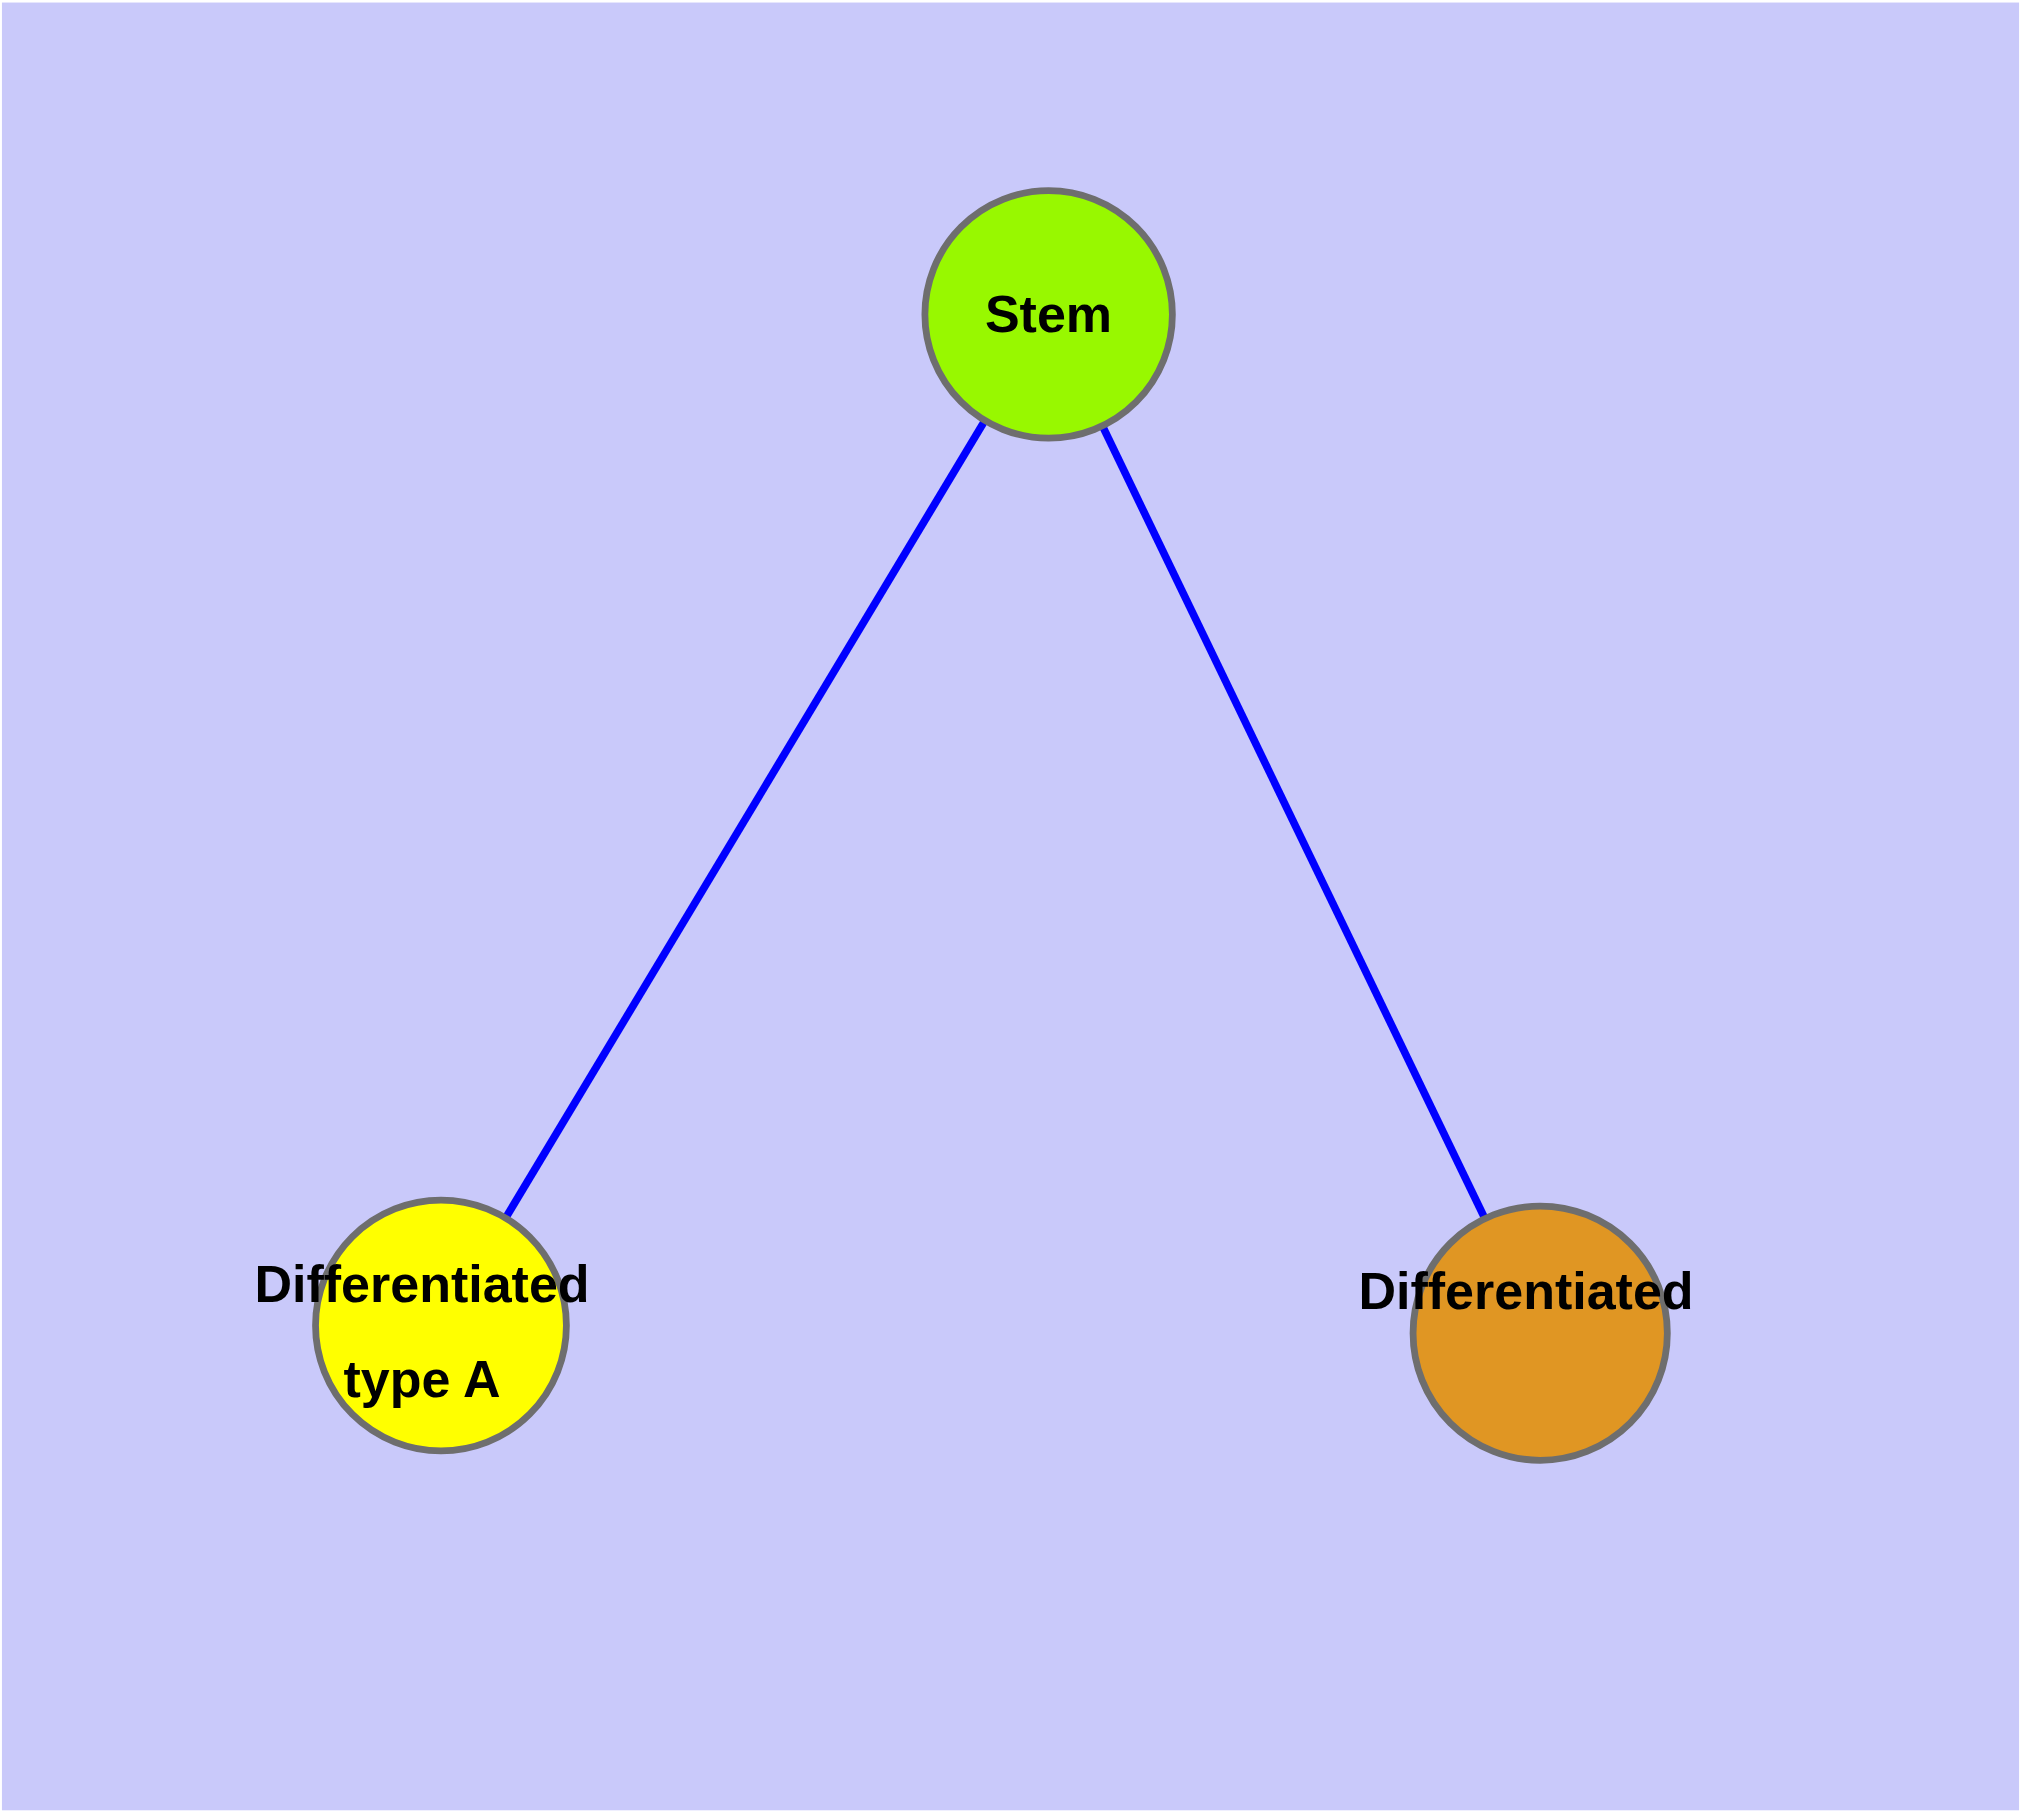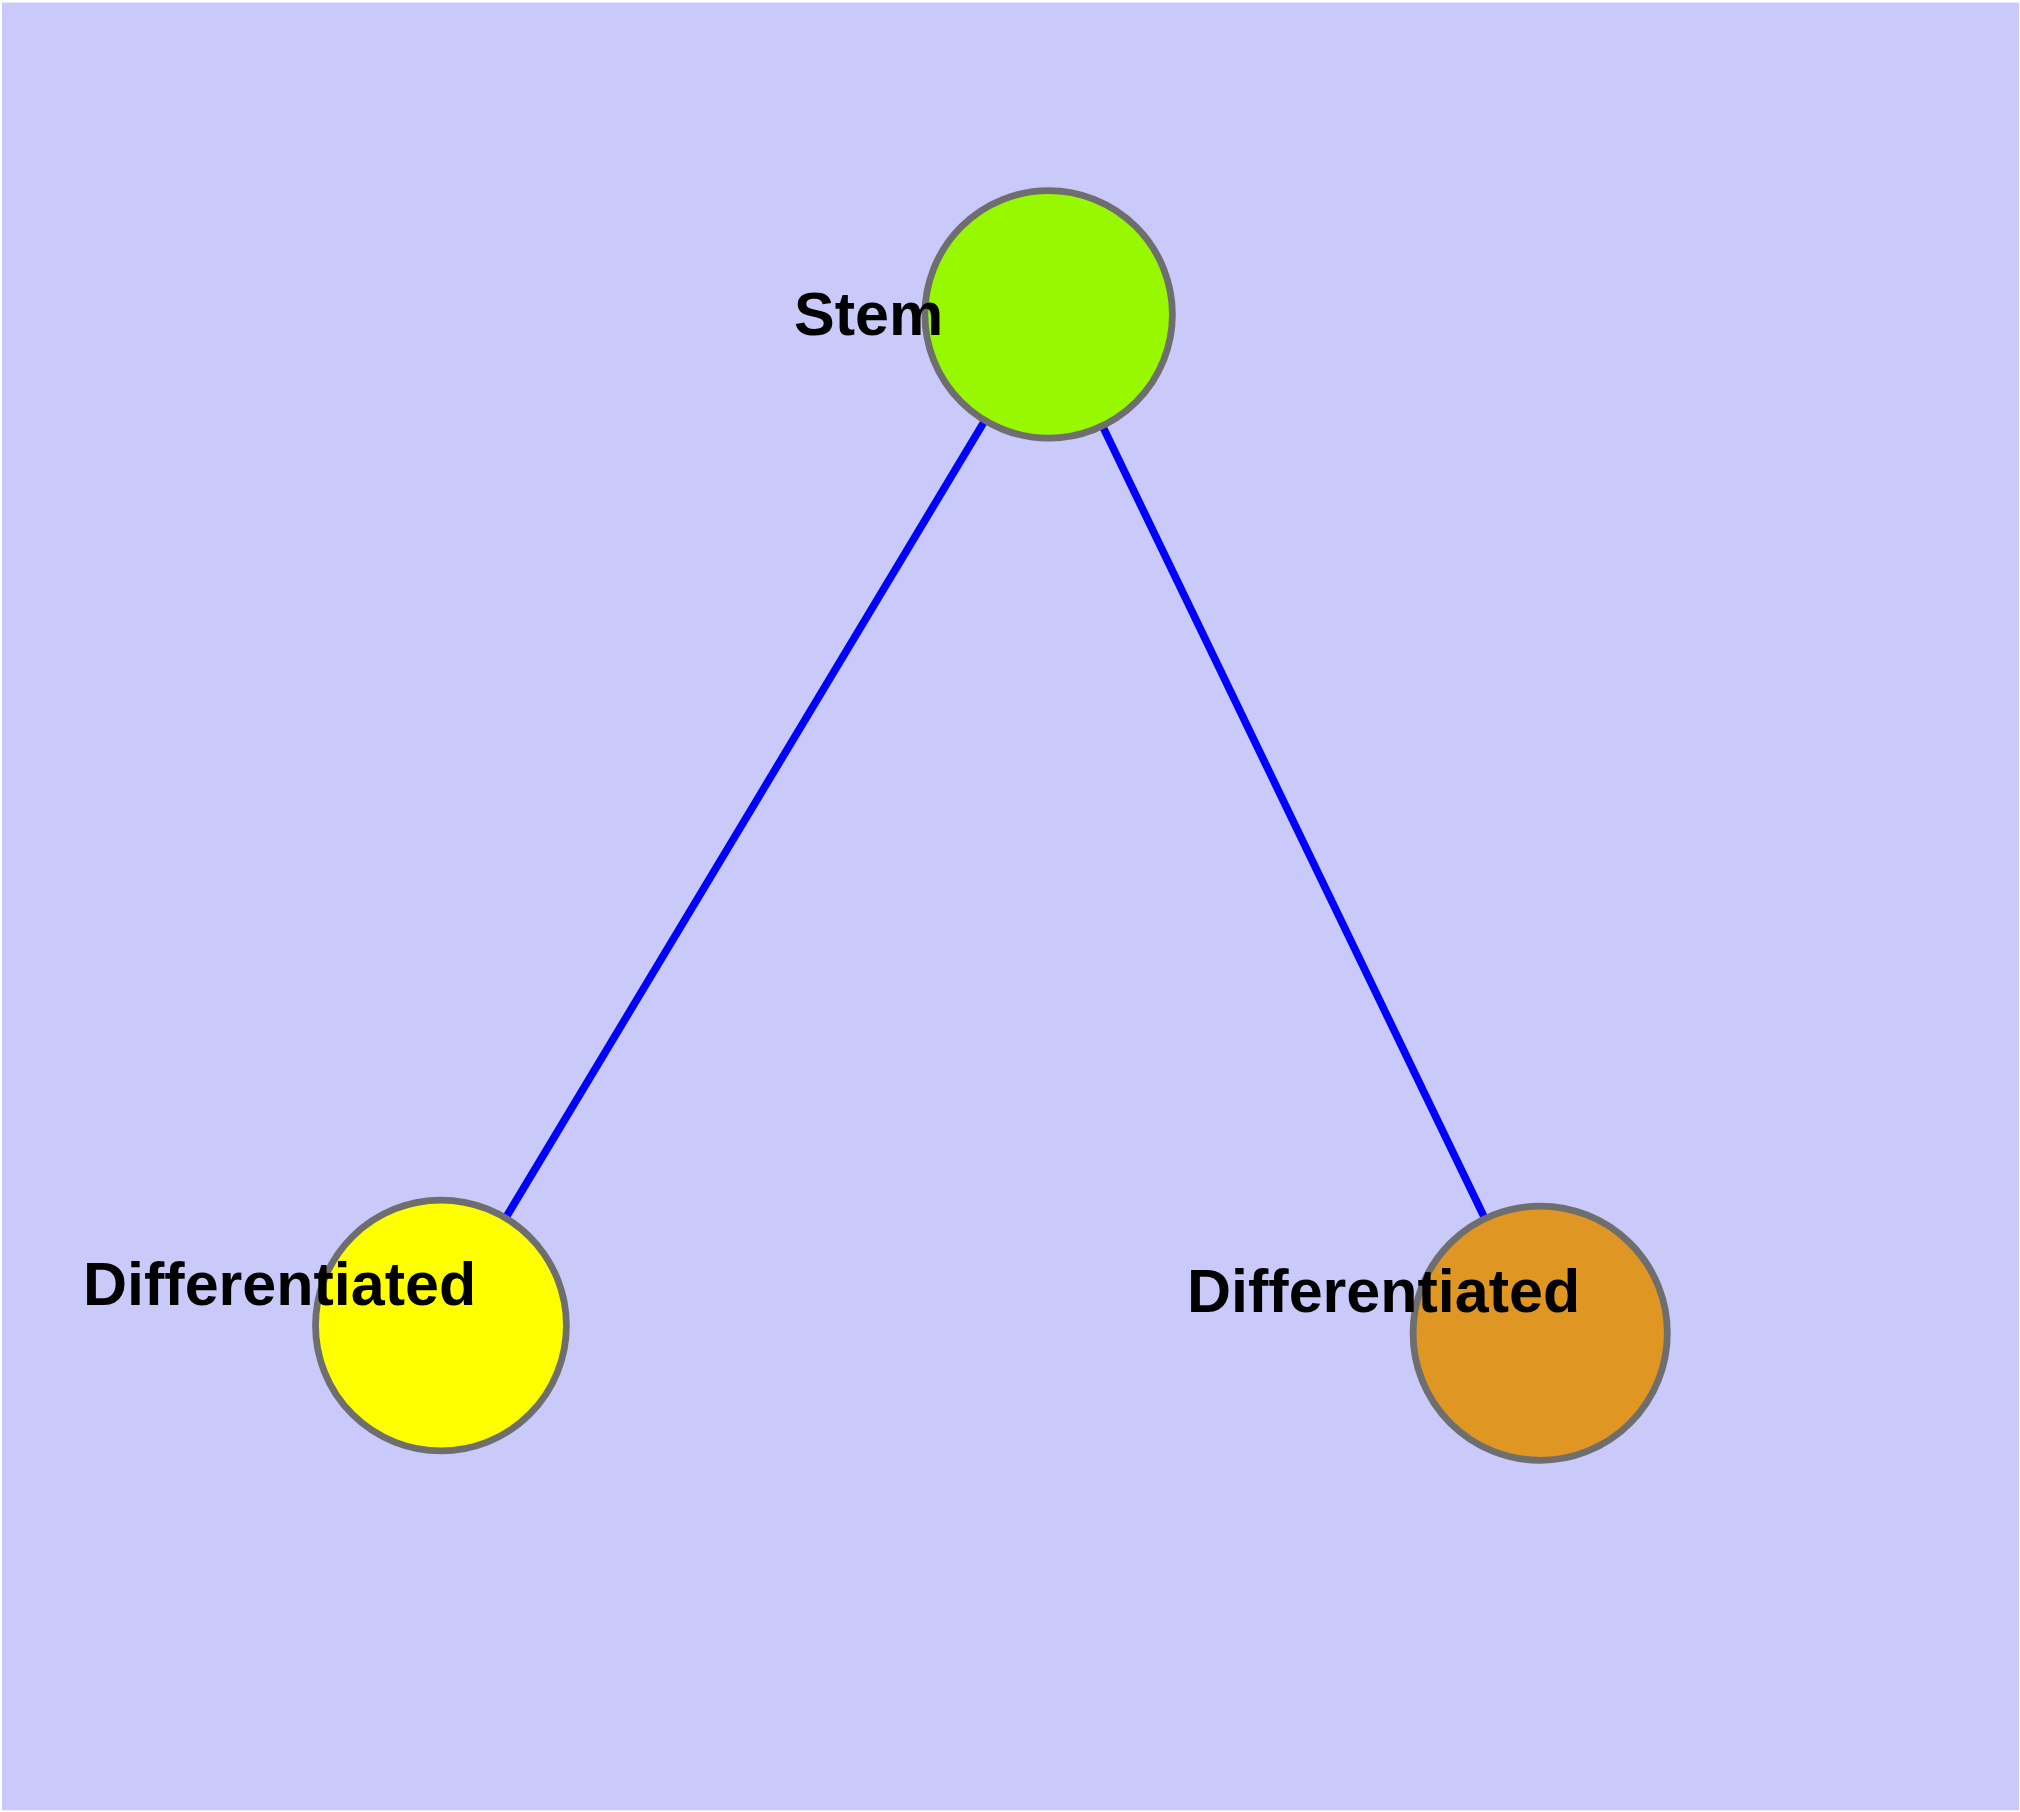--- a/index.html
+++ b/index.html
@@ -16,23 +16,24 @@
     font-family: "Liberation Sans", sans-serif;
   }
   .diagram-svg {
     position: absolute;
     left: 0;
     top: 0;
   }
   .node-label {
     position: absolute;
     font-weight: bold;
-    font-size: 61px;
+    font-size: 52px;
     line-height: 95px;
     color: #000000;
+    text-align: center;
   }
   .node-label span {
     display: block;
     white-space: nowrap;
   }
   .stem-label {
     left: 794px;
     top: 267px;
     width: 509px;
     height: 95px;
@@ -69,20 +70,21 @@
 
     <circle cx="1817" cy="1573" r="150" stroke-width="8" fill="#E09623" stroke="#6E6E6E"></circle>
   </svg>
 
   <div class="node-label stem-label">
     <span>Stem</span>
   </div>
 
   <div class="node-label type-a-label">
     <span>Differentiated</span>
+    <span>type A</span>
   </div>
 
   <div class="node-label type-b-label">
     <span>Differentiated</span>
   </div>
 
 </div>
 
 
 </body></html>

